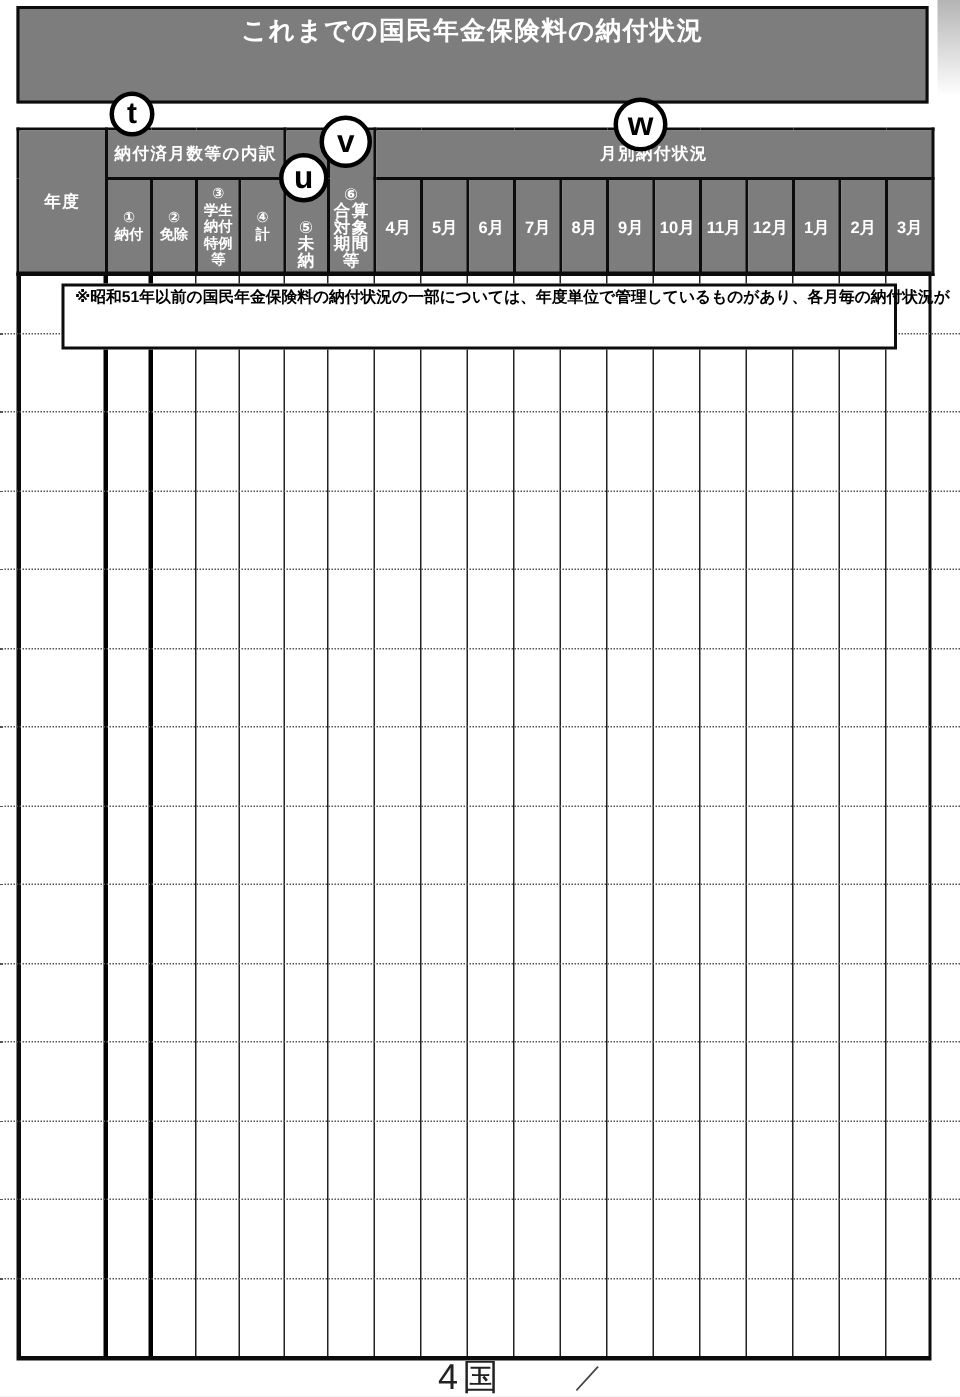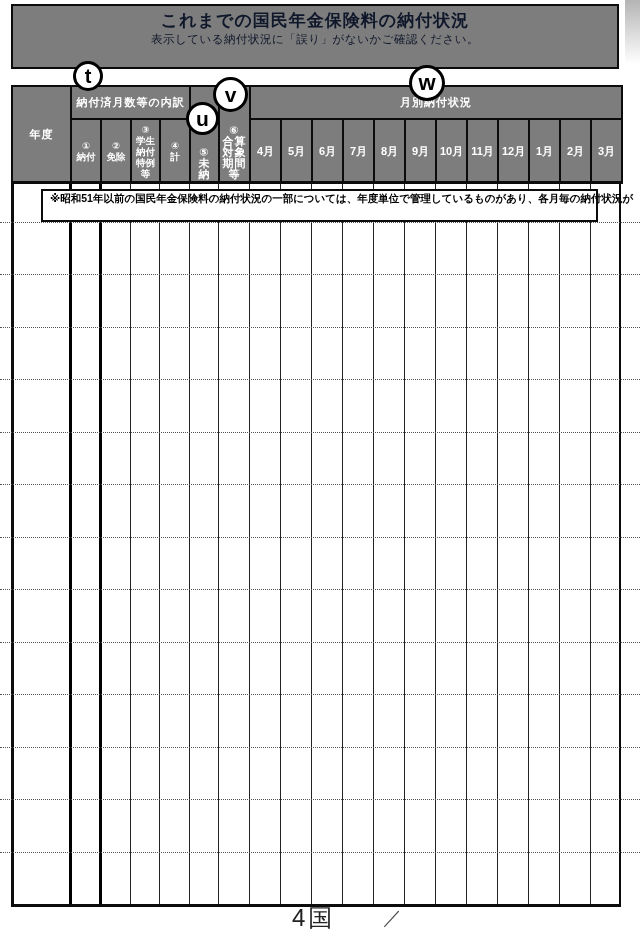--- a/index.html
+++ b/index.html
@@ -10,21 +10,21 @@
   }
   
   .edge-shadow{
     position:absolute;right:0;top:0;width:15px;height:64px;
     background:linear-gradient(to bottom, rgba(130,130,130,.6), rgba(130,130,130,0));
   }
   
   .banner{
     position:absolute;left:11px;top:4px;width:608px;height:65px;
     box-sizing:border-box;background:#7d7d7d;border:2px solid #0c0c0c;
-    color:#0f172a;text-align:center;
+    color:#ffffff;text-align:center;
   }
   .banner-title{font-size:17px;font-weight:bold;letter-spacing:1px;margin-top:3px;}
   .banner-sub{font-size:11.5px;line-height:15px;letter-spacing:.5px;}
   
   table.hdr{
     position:absolute;left:11px;top:85px;width:610px;height:97px;
     border-collapse:collapse;table-layout:fixed;
   }
   table.hdr th{
     border:2px solid #0c0c0c;background:#7d7d7d;color:#fff;
@@ -43,21 +43,21 @@
   .tbody-box{
     position:absolute;left:11px;top:181px;width:610px;height:726px;
     box-sizing:border-box;border:2px solid #0c0c0c;
     border-left-width:3px;border-top-width:3px;border-bottom-width:3px;
   }
   .vline{position:absolute;top:184px;height:720px;width:1px;background:#222;}
   .vline.thick{width:3px;background:#000;}
   .dotline{position:absolute;left:0;width:640px;height:0;border-top:1px dotted #555;}
   
   .notebox{
-    position:absolute;left:41px;top:189px;width:557px;height:33px;
+    position:absolute;left:41px;top:189px;width:557px;height:44px;
     box-sizing:border-box;background:#fff;border:2px solid #0c0c0c;
     font-size:10.5px;font-weight:bold;color:#000;line-height:13.5px;
     padding:1px 0 0 7px;white-space:nowrap;
   }
   .note-l2{padding-left:12px;}
   
   .mk{
     position:absolute;border-radius:50%;background:#fff;border:3px solid #000;
     display:flex;align-items:center;justify-content:center;
     box-sizing:border-box;font-weight:bold;color:#000;z-index:6;
@@ -72,21 +72,20 @@
 </style>
 </head>
 <body>
 
 <div class="page">
 
   <div class="edge-shadow"></div>
 
   <div class="banner">
     <div class="banner-title">これまでの国民年金保険料の納付状況</div>
-    <div class="banner-sub">表示している納付状況に「誤り」がないかご確認ください。</div>
   </div>
 
   <table class="hdr">
     <colgroup>
       <col style="width:59px">
         <col style="width:30px">
         <col style="width:30px">
       <col style="width:29px">
         <col style="width:30px">
         <col style="width:29px">

